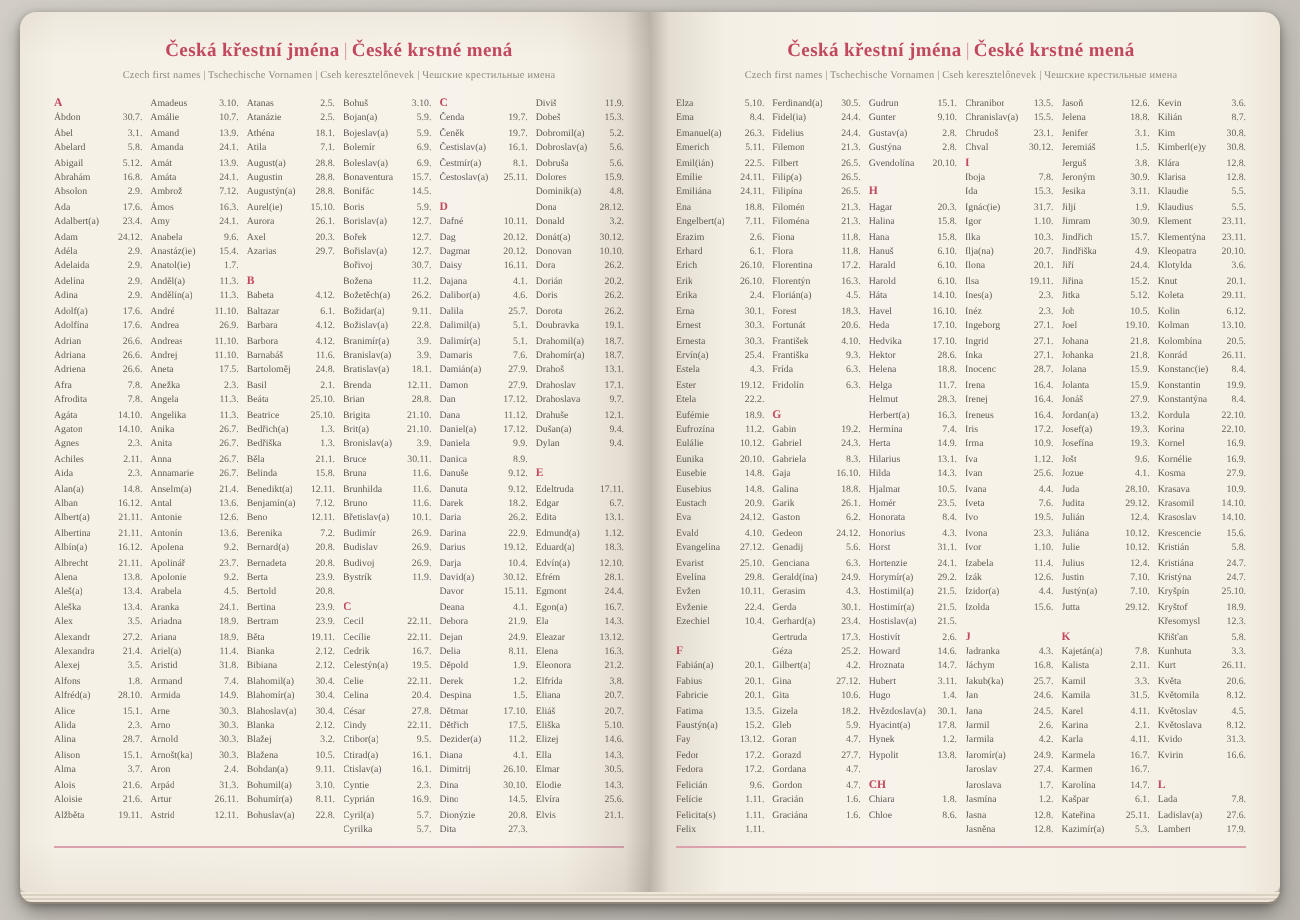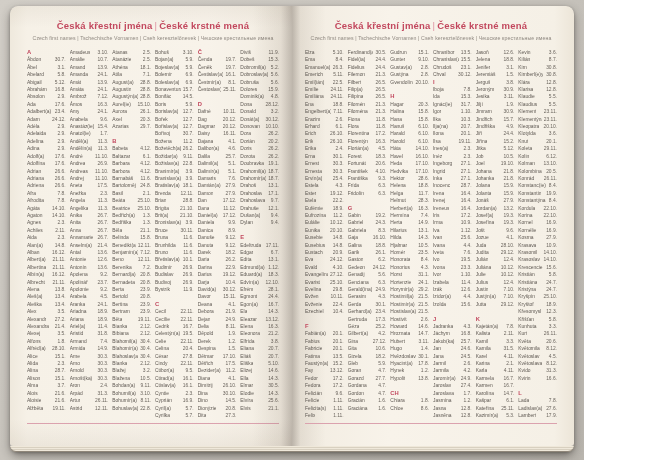--- a/index.html
+++ b/index.html
@@ -1,18 +1,18 @@
 <!DOCTYPE html>
 <html><head>
 <meta charset="utf-8">
 <style>
   html,body{margin:0;padding:0;}
-  .stage{position:relative;width:584px;height:460px;overflow:hidden;
+  .stage{position:relative;width:650px;height:460px;overflow:hidden;
     background:linear-gradient(135deg,#d2cec7 0%,#c9c5be 40%,#b9b5ae 100%);
-    font-family:Liberation Sans, sans-serif;}
+    font-family:Liberation Serif, serif;}
   .book{position:absolute;left:10px;top:6px;right:10px;bottom:8px;display:flex;flex-direction:column;
     border-radius:8px;box-shadow:0 4px 10px rgba(40,35,30,.45),0 1px 3px rgba(40,35,30,.3);}
   .pages-row{flex:1;display:flex;position:relative;border-radius:8px 8px 3px 3px;overflow:hidden;}
   .page{width:50%;position:relative;background:#f7f2e9;overflow:hidden;}
   .page.left{border-radius:8px 0 0 3px;
     background:linear-gradient(to right,#efe9dd 0%,#f6f1e7 6%,#f8f3ea 70%,#f3edе2 100%);
     background:linear-gradient(to right,#efe9dd 0%,#f6f1e7 6%,#f8f3ea 70%,#f2ece1 100%);}
   .page.right{border-radius:0 8px 3px 0;
     background:linear-gradient(to left,#ece5d8 0%,#f5f0e6 7%,#f8f3ea 65%,#f2ece1 100%);}
   .page.left::after{content:"";position:absolute;inset:0;pointer-events:none;

